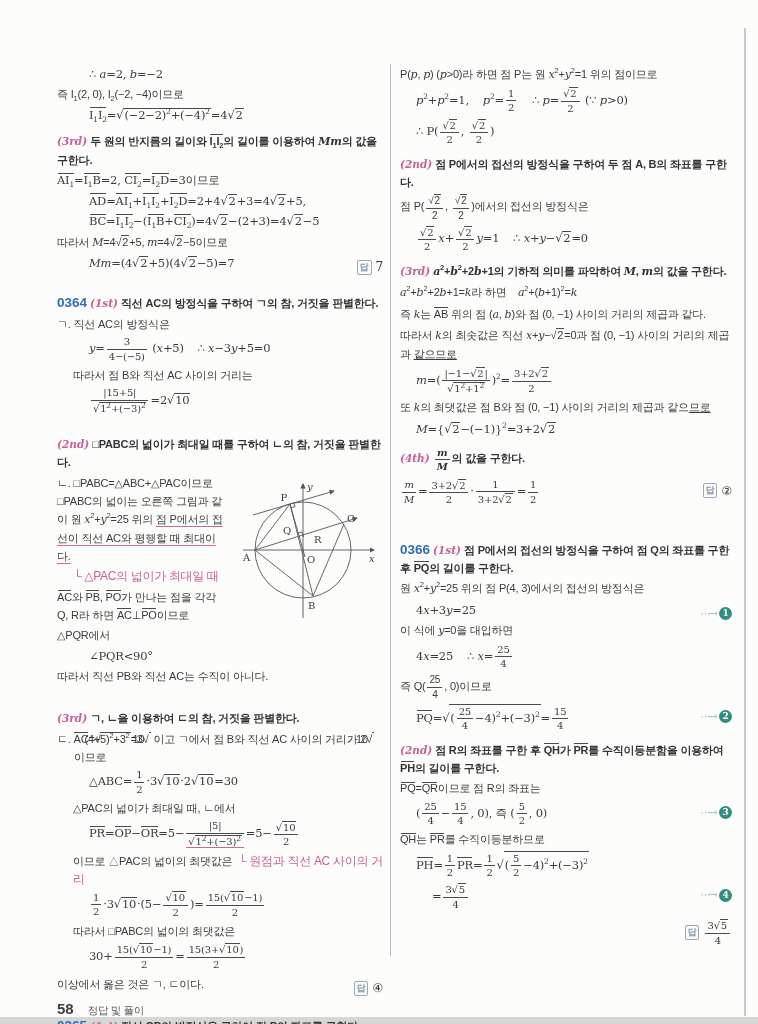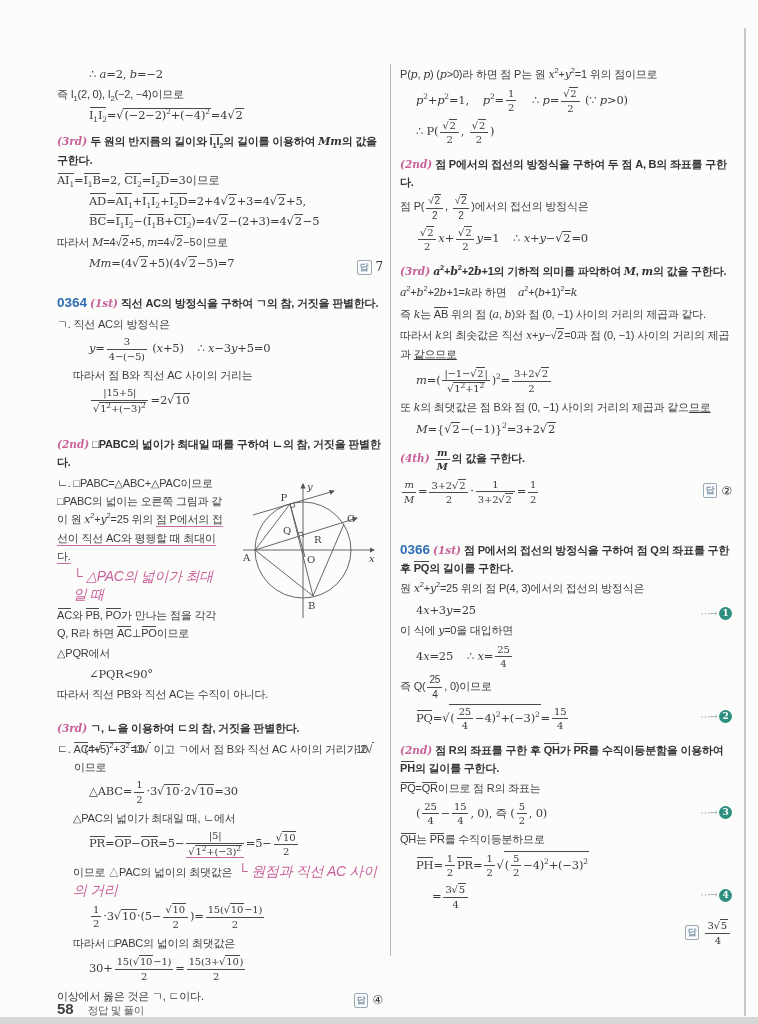--- a/index.html
+++ b/index.html
@@ -15,21 +15,21 @@
   .line{display:block;margin:2.5px 0;min-height:15px;}
   .line .main{display:inline;}
   .math, .math .main{font-family:"DejaVu Serif",serif;font-size:11.5px;}
   i{font-family:"DejaVu Serif",serif;}
   sup{font-size:7.5px;line-height:0;}
   sub{font-size:7.5px;line-height:0;}
   .pnum{color:#2f6db6;font-size:13.5px;font-weight:bold;font-family:"Liberation Sans",sans-serif;letter-spacing:0;margin-right:3px;}
   .step{color:#c75f99;font-family:"DejaVu Serif",serif;font-style:italic;font-weight:bold;font-size:10.5px;margin-right:3px;letter-spacing:0;}
   .guide .main{font-weight:bold;color:#333;}
   .hang{padding-left:17px;text-indent:-17px;}
-  .note{color:#c75f99;font-size:14px;letter-spacing:-0.3px;font-style:italic;}
+  .note{color:#c75f99;font-size:12px;letter-spacing:-0.3px;}
   span.note{font-weight:normal;}
   .notetick{font-weight:bold;}
   .ulp{text-decoration:underline;text-decoration-color:#c96a9e;text-underline-offset:2.5px;}
   u{text-decoration-thickness:0.5px;}
   .ol{position:relative;}
   .ol::after{content:"";position:absolute;left:0.5px;right:0.5px;top:-0.5px;border-top:1px solid #4a4a4a;}
   .rd{display:inline-block;border-top:1px solid #4a4a4a;line-height:1.15;padding:0 1px;}
   .fr{display:inline-block;vertical-align:middle;text-align:center;font-size:10px;line-height:1.15;margin:1px 2px;}
   .fr .nu{display:block;padding:0 2px 1px;border-bottom:1px solid #4a4a4a;}
   .fr .de{display:block;padding:1px 2px 0;}
@@ -107,21 +107,21 @@
     <text class="var" x="76" y="14">y</text>
   </svg>
 <div class="line"><span class="main">ㄴ. □PABC=△ABC+△PAC이므로 □PABC의 넓이는 오른쪽 그림과 같이 원 <i>x</i><sup>2</sup>+<i>y</i><sup>2</sup>=25 위의 <span class="ulp">점 P에서의 접선이 직선 AC와 평행할 때 최대이다.</span></span></div>
         <div class="line note" style="padding-left: 16px;"><span class="main"><span class="notetick">└</span> △PAC의 넓이가 최대일 때</span></div>
         <div class="line"><span class="main"><span class="ol">AC</span>와 <span class="ol">PB</span>, <span class="ol">PO</span>가 만나는 점을 각각 Q, R라 하면 <span class="ol">AC</span>⊥<span class="ol">PO</span>이므로</span></div>
         <div class="line"><span class="main">△PQR에서</span></div>
         <div class="line math" style="padding-left: 32px;"><span class="main">∠PQR&lt;90°</span></div>
         <div class="line"><span class="main">따라서 직선 PB와 직선 AC는 수직이 아니다.</span></div>
       </div>
       <div class="block">
-        <div class="line guide" style="margin-top: 16px;"><span class="main"><span class="step">(3rd)</span>ㄱ, ㄴ을 이용하여 ㄷ의 참, 거짓을 판별한다.</span></div>
+        <div class="line guide" style="margin-top: 24px;"><span class="main"><span class="step">(3rd)</span>ㄱ, ㄴ을 이용하여 ㄷ의 참, 거짓을 판별한다.</span></div>
         <div class="line hang"><span class="main">ㄷ. <span class="ol">AC</span>=√<span class="rd">(4+5)<sup>2</sup>+3<sup>2</sup></span>=3√<span class="rd">10</span> 이고 ㄱ에서 점 B와 직선 AC 사이의 거리가 2√<span class="rd">10</span>이므로</span></div>
         <div class="line math" style="padding-left: 32px;"><span class="main">△ABC=<span class="fr"><span class="nu">1</span><span class="de">2</span></span>·3√<span class="rd">10</span>·2√<span class="rd">10</span>=30</span></div>
         <div class="line" style="padding-left: 16px;"><span class="main">△PAC의 넓이가 최대일 때, ㄴ에서</span></div>
         <div class="line math" style="padding-left: 32px;"><span class="main"><span class="ol">PR</span>=<span class="ol">OP</span>−<span class="ol">OR</span>=5−<span class="fr"><span class="nu">|5|</span><span class="de ulp">√<span class="rd">1<sup>2</sup>+(−3)<sup>2</sup></span></span></span>=5−<span class="fr"><span class="nu">√<span class="rd">10</span></span><span class="de">2</span></span></span></div>
         <div class="line" style="padding-left: 16px;"><span class="main">이므로 △PAC의 넓이의 최댓값은&nbsp;&nbsp;<span class="note"><span class="notetick">└</span> 원점과 직선 AC 사이의 거리</span></span></div>
         <div class="line math" style="padding-left: 32px;"><span class="main"><span class="fr"><span class="nu">1</span><span class="de">2</span></span>·3√<span class="rd">10</span>·(5−<span class="fr"><span class="nu">√<span class="rd">10</span></span><span class="de">2</span></span>)=<span class="fr"><span class="nu">15(√<span class="rd">10</span>−1)</span><span class="de">2</span></span></span></div>
         <div class="line" style="padding-left: 16px;"><span class="main">따라서 □PABC의 넓이의 최댓값은</span></div>
         <div class="line math" style="padding-left: 32px;"><span class="main">30+<span class="fr"><span class="nu">15(√<span class="rd">10</span>−1)</span><span class="de">2</span></span>=<span class="fr"><span class="nu">15(3+√<span class="rd">10</span>)</span><span class="de">2</span></span></span></div>
         <div class="line" style="margin-top: 4px;"><span class="rmark"><span class="abadge">답</span><span class="aval">④</span></span><span class="main">이상에서 옳은 것은 ㄱ, ㄷ이다.</span></div>
       </div>

